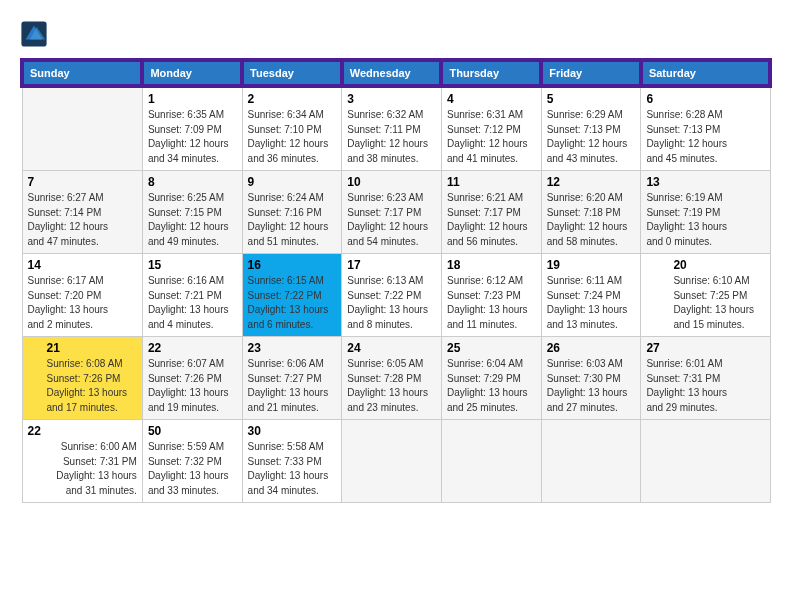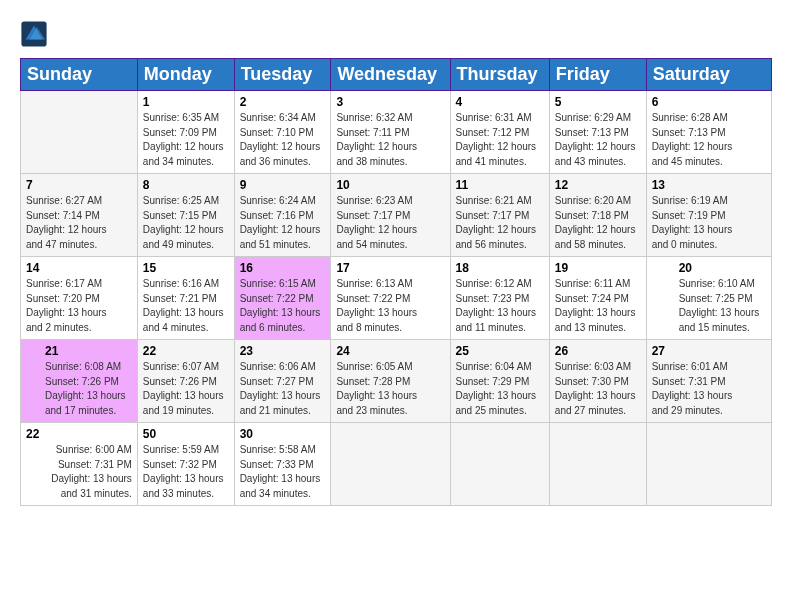--- a/index.html
+++ b/index.html
@@ -46,23 +46,23 @@
     table {
       width: 100%;
       border-collapse: collapse;
       font-size: 10.5px;
     }
     thead th {
       background: #2979c5;
       color: #fff;
       padding: 5px 6px;
       text-align: left;
-      font-size: 18px;
+      font-size: 11px;
       font-weight: bold;
-      border: 1px solid #4c1d95;
+      border: 4px solid #4c1d95;
     }
     tbody td {
       border: 1px solid #ccc;
       vertical-align: top;
       padding: 4px 5px;
       min-height: 80px;
       height: 80px;
     }
     tbody tr:nth-child(odd) td {
       background: #fff;
@@ -223,21 +223,21 @@
 Daylight: 13 hours
 and 2 minutes.</div>
         </td>
         <td style="background: rgb(255, 255, 255);">
           <span class="day-number">15</span>
           <div class="day-info" style="white-space: pre-line;">Sunrise: 6:16 AM
 Sunset: 7:21 PM
 Daylight: 13 hours
 and 4 minutes.</div>
         </td>
-        <td style="background: #f0abfc;">
+        <td style="background: #0ea5e9;">
           <span class="day-number">16</span>
           <div class="day-info" style="white-space: pre-line;">Sunrise: 6:15 AM
 Sunset: 7:22 PM
 Daylight: 13 hours
 and 6 minutes.</div>
         </td>
         <td style="background: rgb(255, 255, 255);">
           <span class="day-number">17</span>
           <div class="day-info" style="white-space: pre-line;">Sunrise: 6:13 AM
 Sunset: 7:22 PM
@@ -260,21 +260,21 @@
         </td>
         <td style="background: rgb(255, 255, 255); padding-left: 32px;">
           <span class="day-number">20</span>
           <div class="day-info" style="white-space: pre-line;">Sunrise: 6:10 AM
 Sunset: 7:25 PM
 Daylight: 13 hours
 and 15 minutes.</div>
         </td>
       </tr>
       <tr>
-        <td style="background: #f0abfc; padding-left: 24px;">
+        <td style="background: #fde047; padding-left: 24px;">
           <span class="day-number">21</span>
           <div class="day-info" style="white-space: pre-line;">Sunrise: 6:08 AM
 Sunset: 7:26 PM
 Daylight: 13 hours
 and 17 minutes.</div>
         </td>
         <td style="background: rgb(245, 245, 245);">
           <span class="day-number">22</span>
           <div class="day-info" style="white-space: pre-line;">Sunrise: 6:07 AM
 Sunset: 7:26 PM

